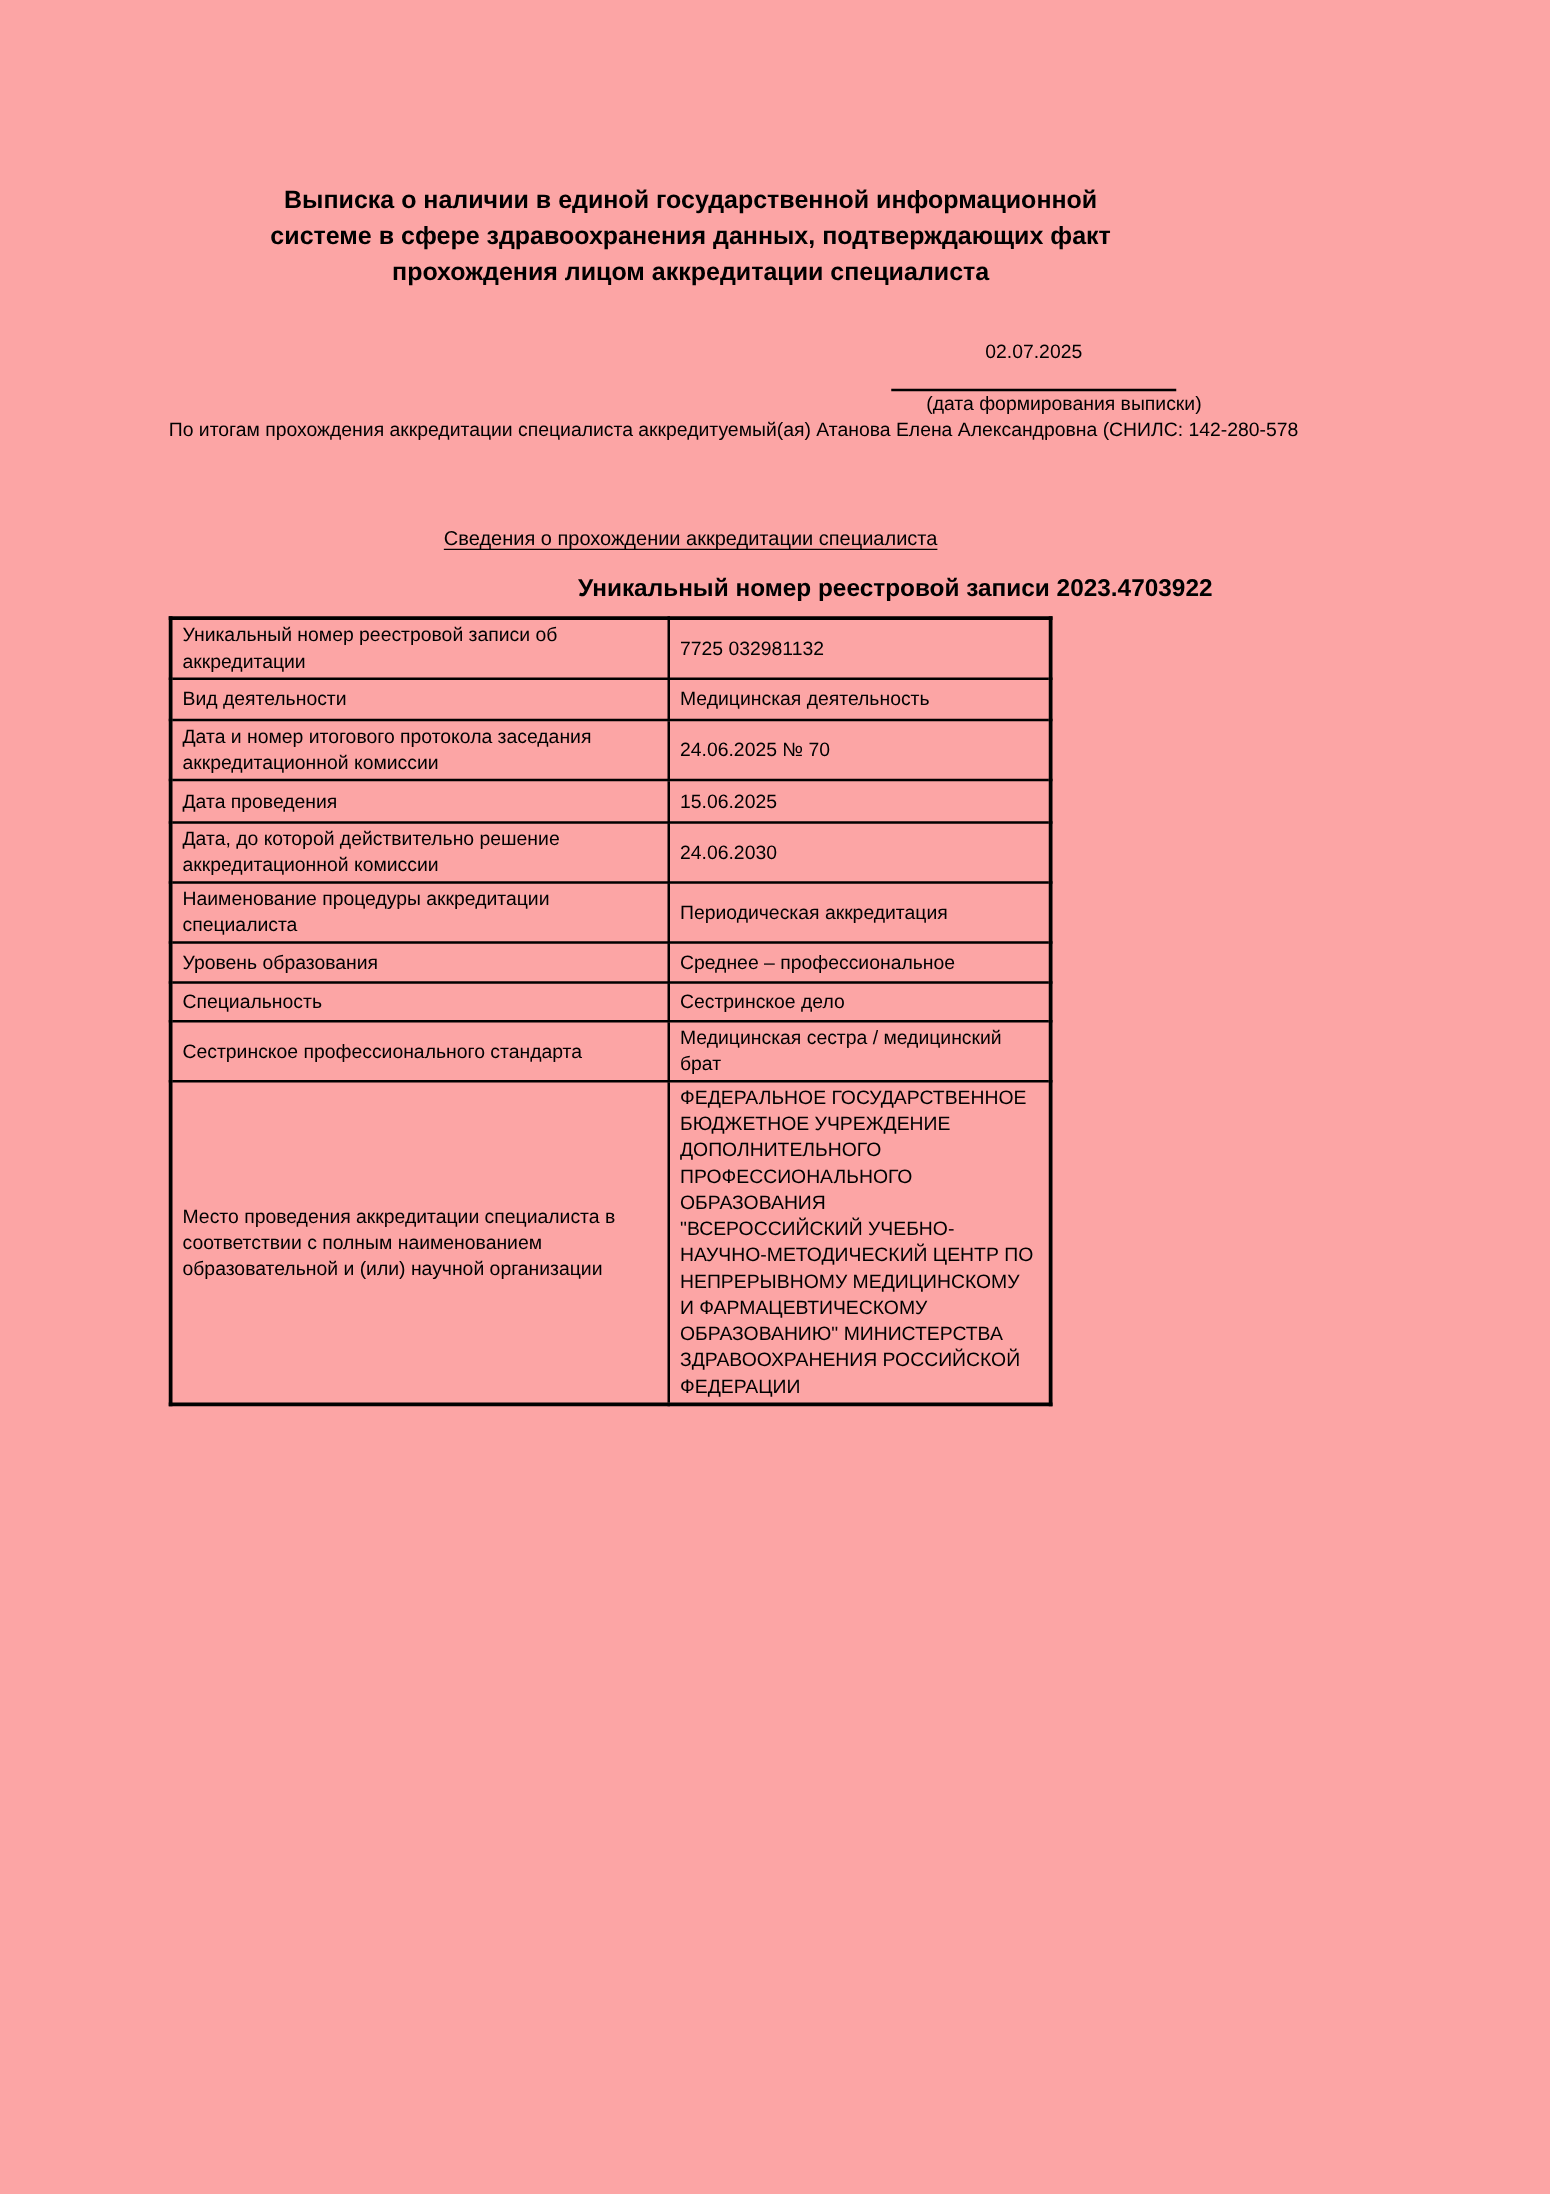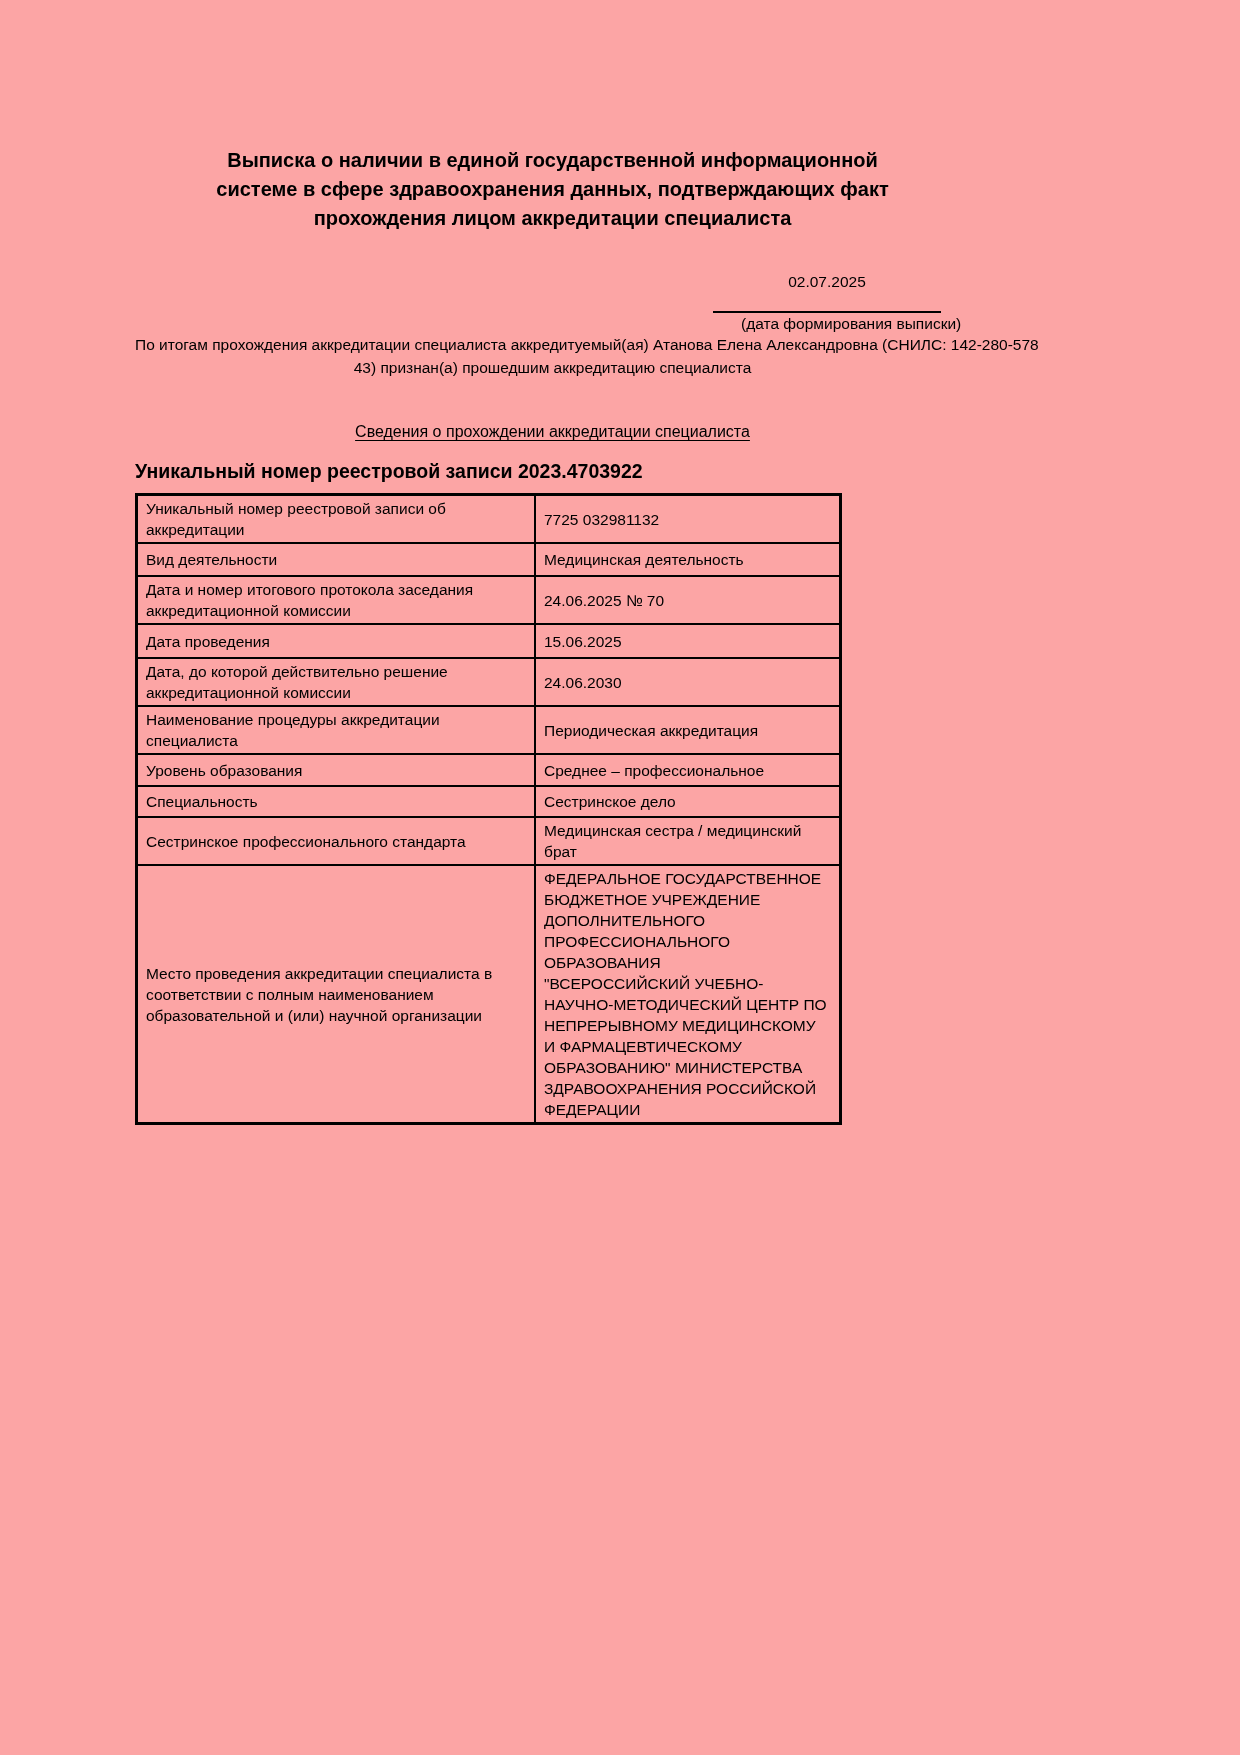--- a/index.html
+++ b/index.html
@@ -75,21 +75,21 @@
     text-decoration: underline;
     text-underline-offset: 3px;
   }
 
   
   .registry-heading {
     position: absolute;
     top: 460px;
     left: 135px;
     width: 835px;
-    text-align: left;
+    text-align: right;
     font-size: 19.5px;
     font-weight: bold;
   }
 
   
   .acc-table {
     position: absolute;
     top: 493px;
     left: 135px;
     width: 707px;
@@ -129,21 +129,20 @@
     <div>прохождения лицом аккредитации специалиста</div>
   </div>
 
   <div class="date-block">
     <span class="date-value">02.07.2025</span>
     <span class="date-caption">(дата формирования выписки)</span>
   </div>
 
   <div class="intro">
     <div>По итогам прохождения аккредитации специалиста аккредитуемый(ая) Атанова Елена Александровна (СНИЛС: 142-280-578</div>
-    <div>43) признан(а) прошедшим аккредитацию специалиста</div>
   </div>
 
   <div class="section-heading">Сведения о прохождении аккредитации специалиста</div>
 
   <div class="registry-heading">Уникальный номер реестровой записи 2023.4703922</div>
 
   <table class="acc-table">
     <tbody>
       <tr class="r0">
         <td class="lbl">Уникальный номер реестровой записи об аккредитации</td>

